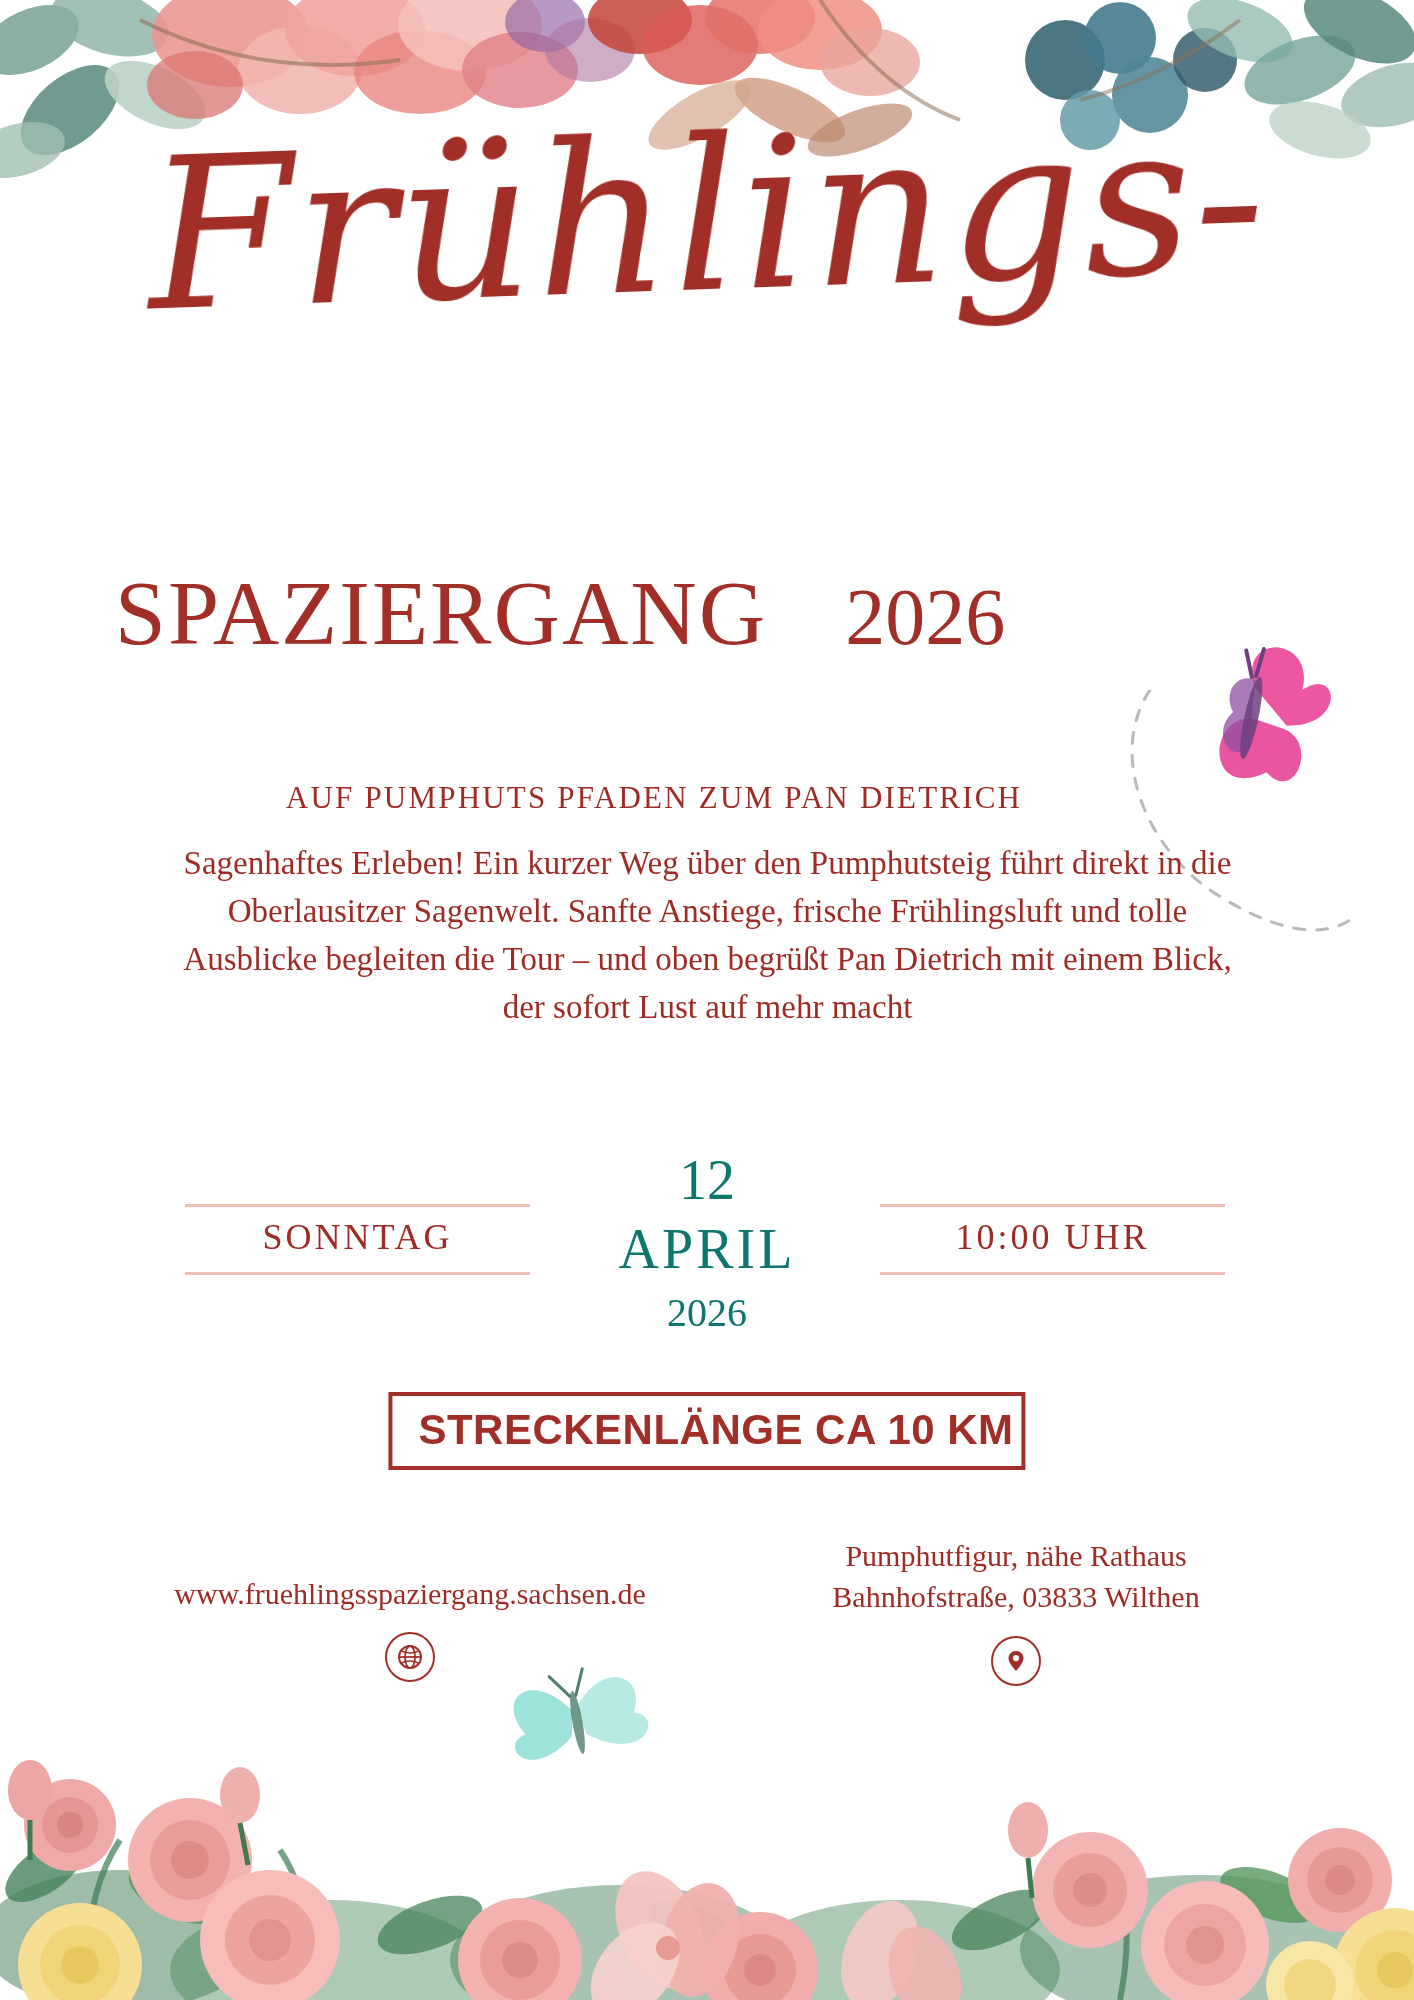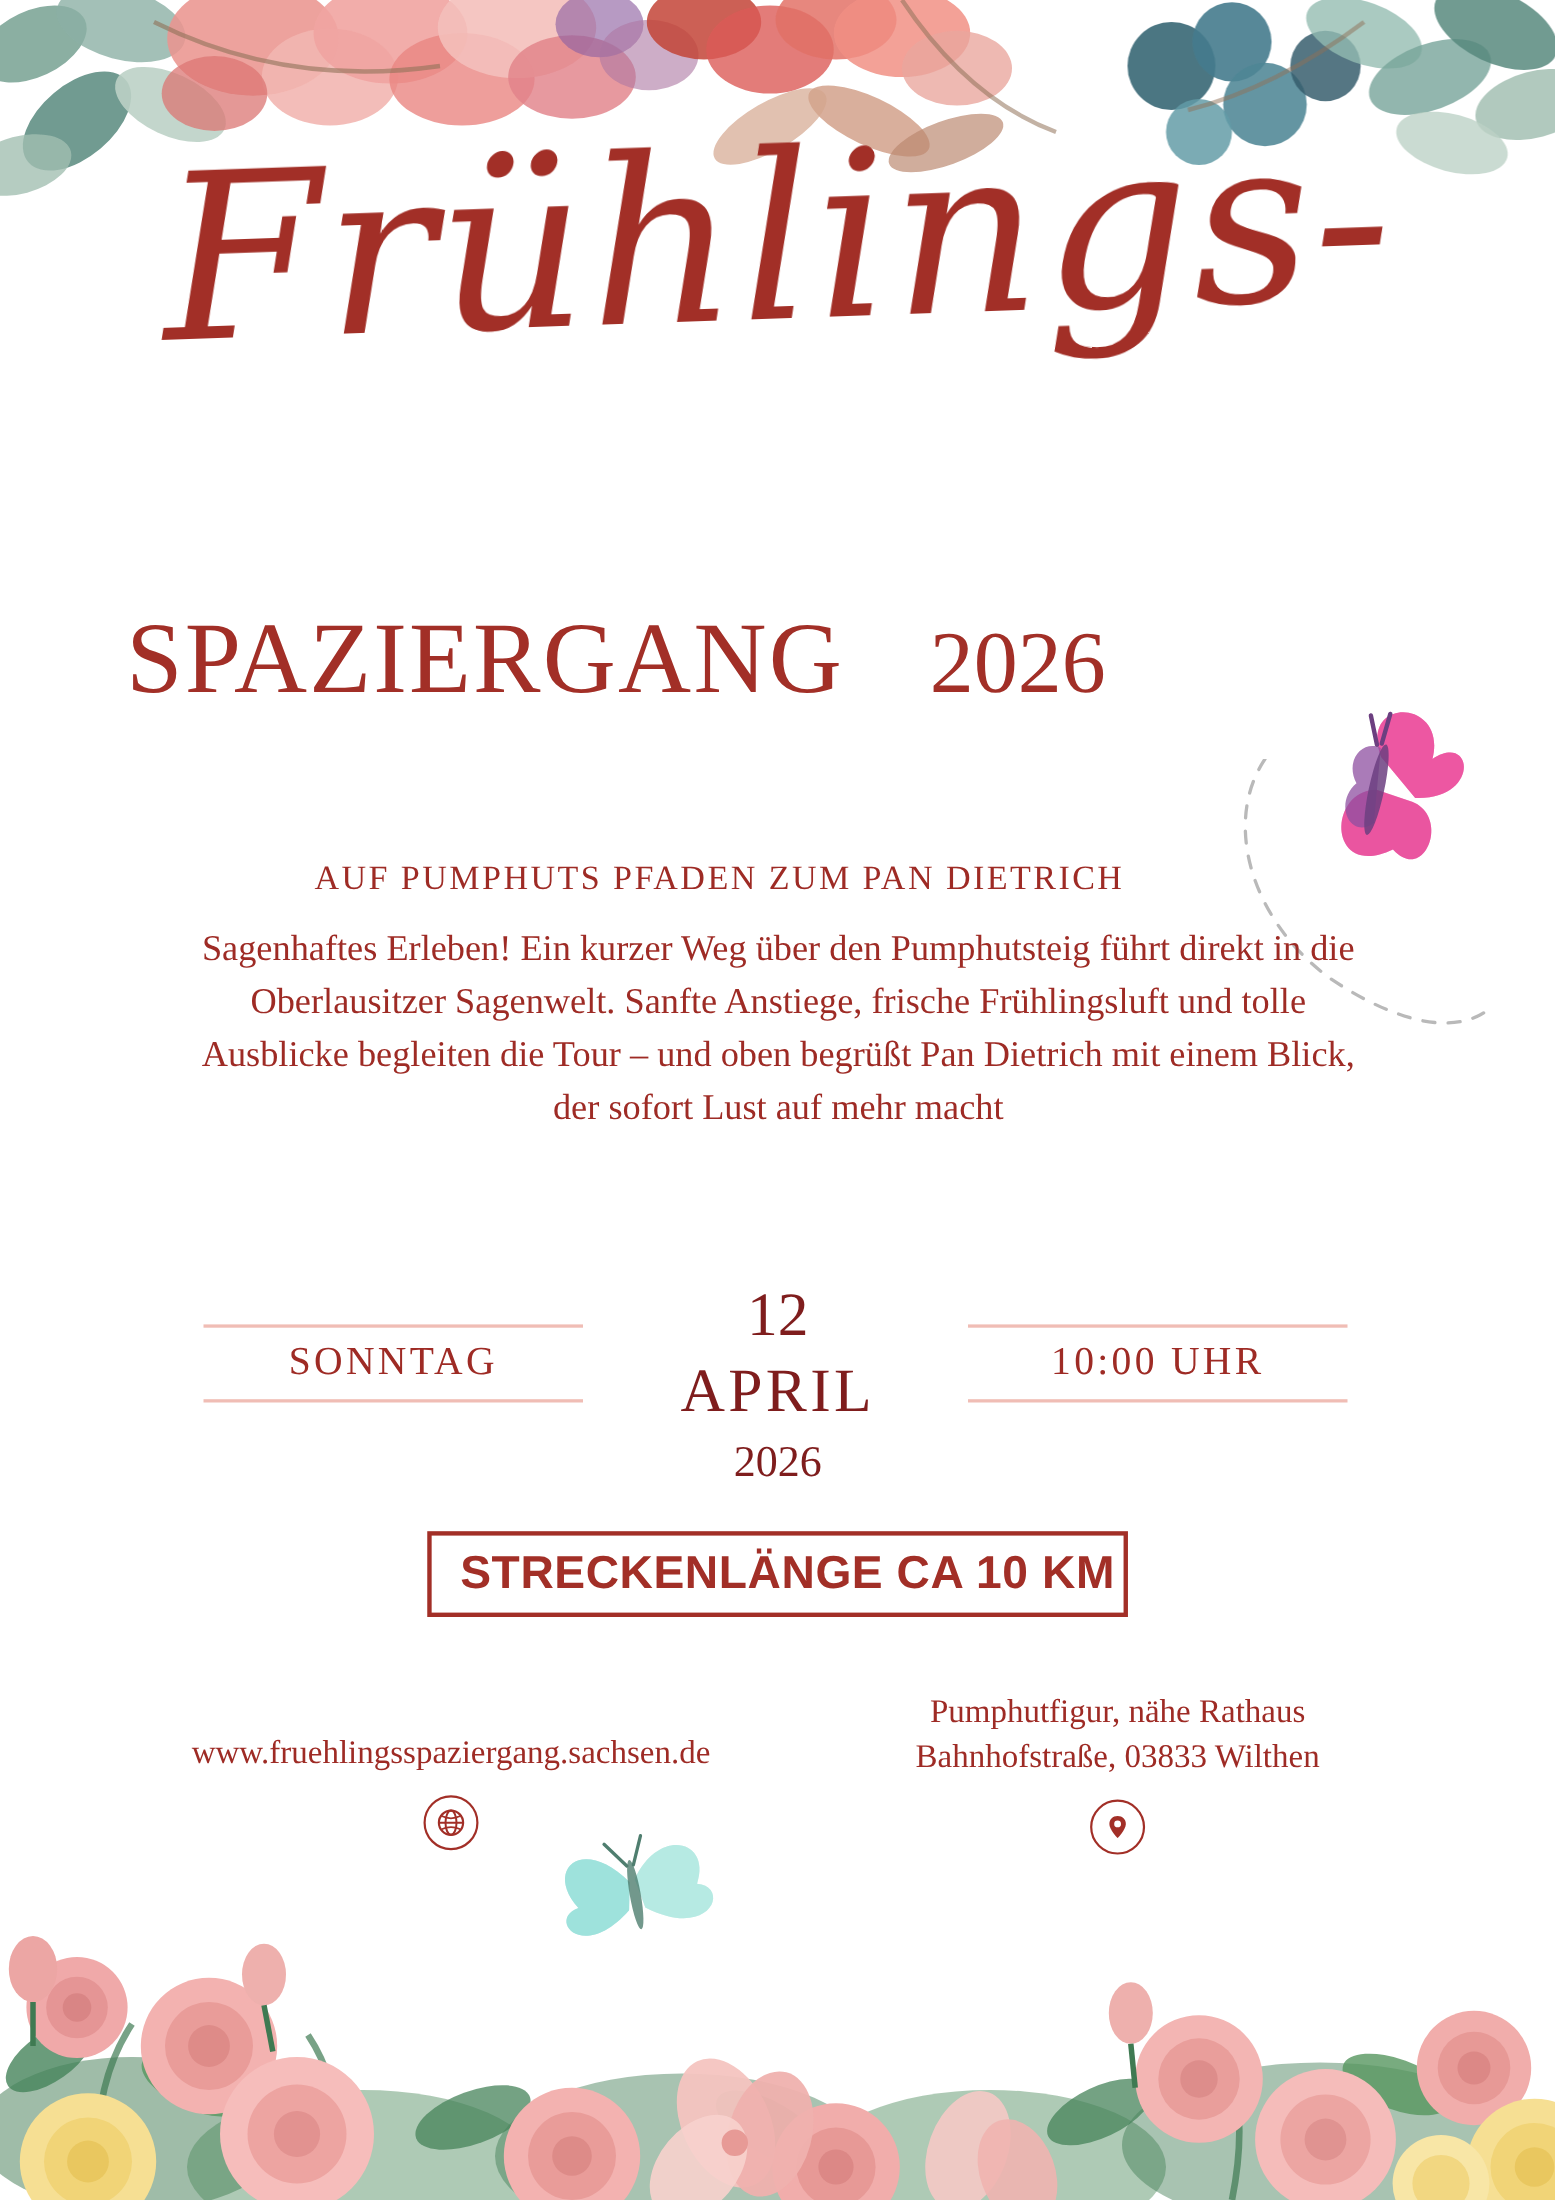--- a/index.html
+++ b/index.html
@@ -53,21 +53,21 @@
     font-style: italic;
     font-size: 210px;
     line-height: 1;
     color: #a22f27;
     letter-spacing: 2px;
     white-space: nowrap;
     transform: rotate(-2deg);
   }
   .title-line2 {
     position: absolute;
-    top: 545px;
+    top: 560px;
     left: 0;
     width: 1120px;
     text-align: center;
     white-space: nowrap;
   }
   .title-line2 .word {
     font-family: "Liberation Serif", serif;
     font-size: 92px;
     letter-spacing: 2px;
     color: #a22f27;
@@ -128,24 +128,24 @@
   }
   .date-left .lbl, .date-right .lbl {
     font-size: 36px;
     letter-spacing: 3px;
     padding: 9px 0 14px 0;
     color: #9e2b25;
   }
   .date-center {
     position: absolute;
     left: 537px;
-    top: 16px;
+    top: 0;
     width: 340px;
     text-align: center;
-    color: #7f1d1d;
+    color: #0f766e;
   }
   .date-center .d-day {
     font-size: 56px;
     line-height: 1.1;
   }
   .date-center .d-month {
     font-size: 56px;
     letter-spacing: 3px;
     line-height: 1.35;
   }

